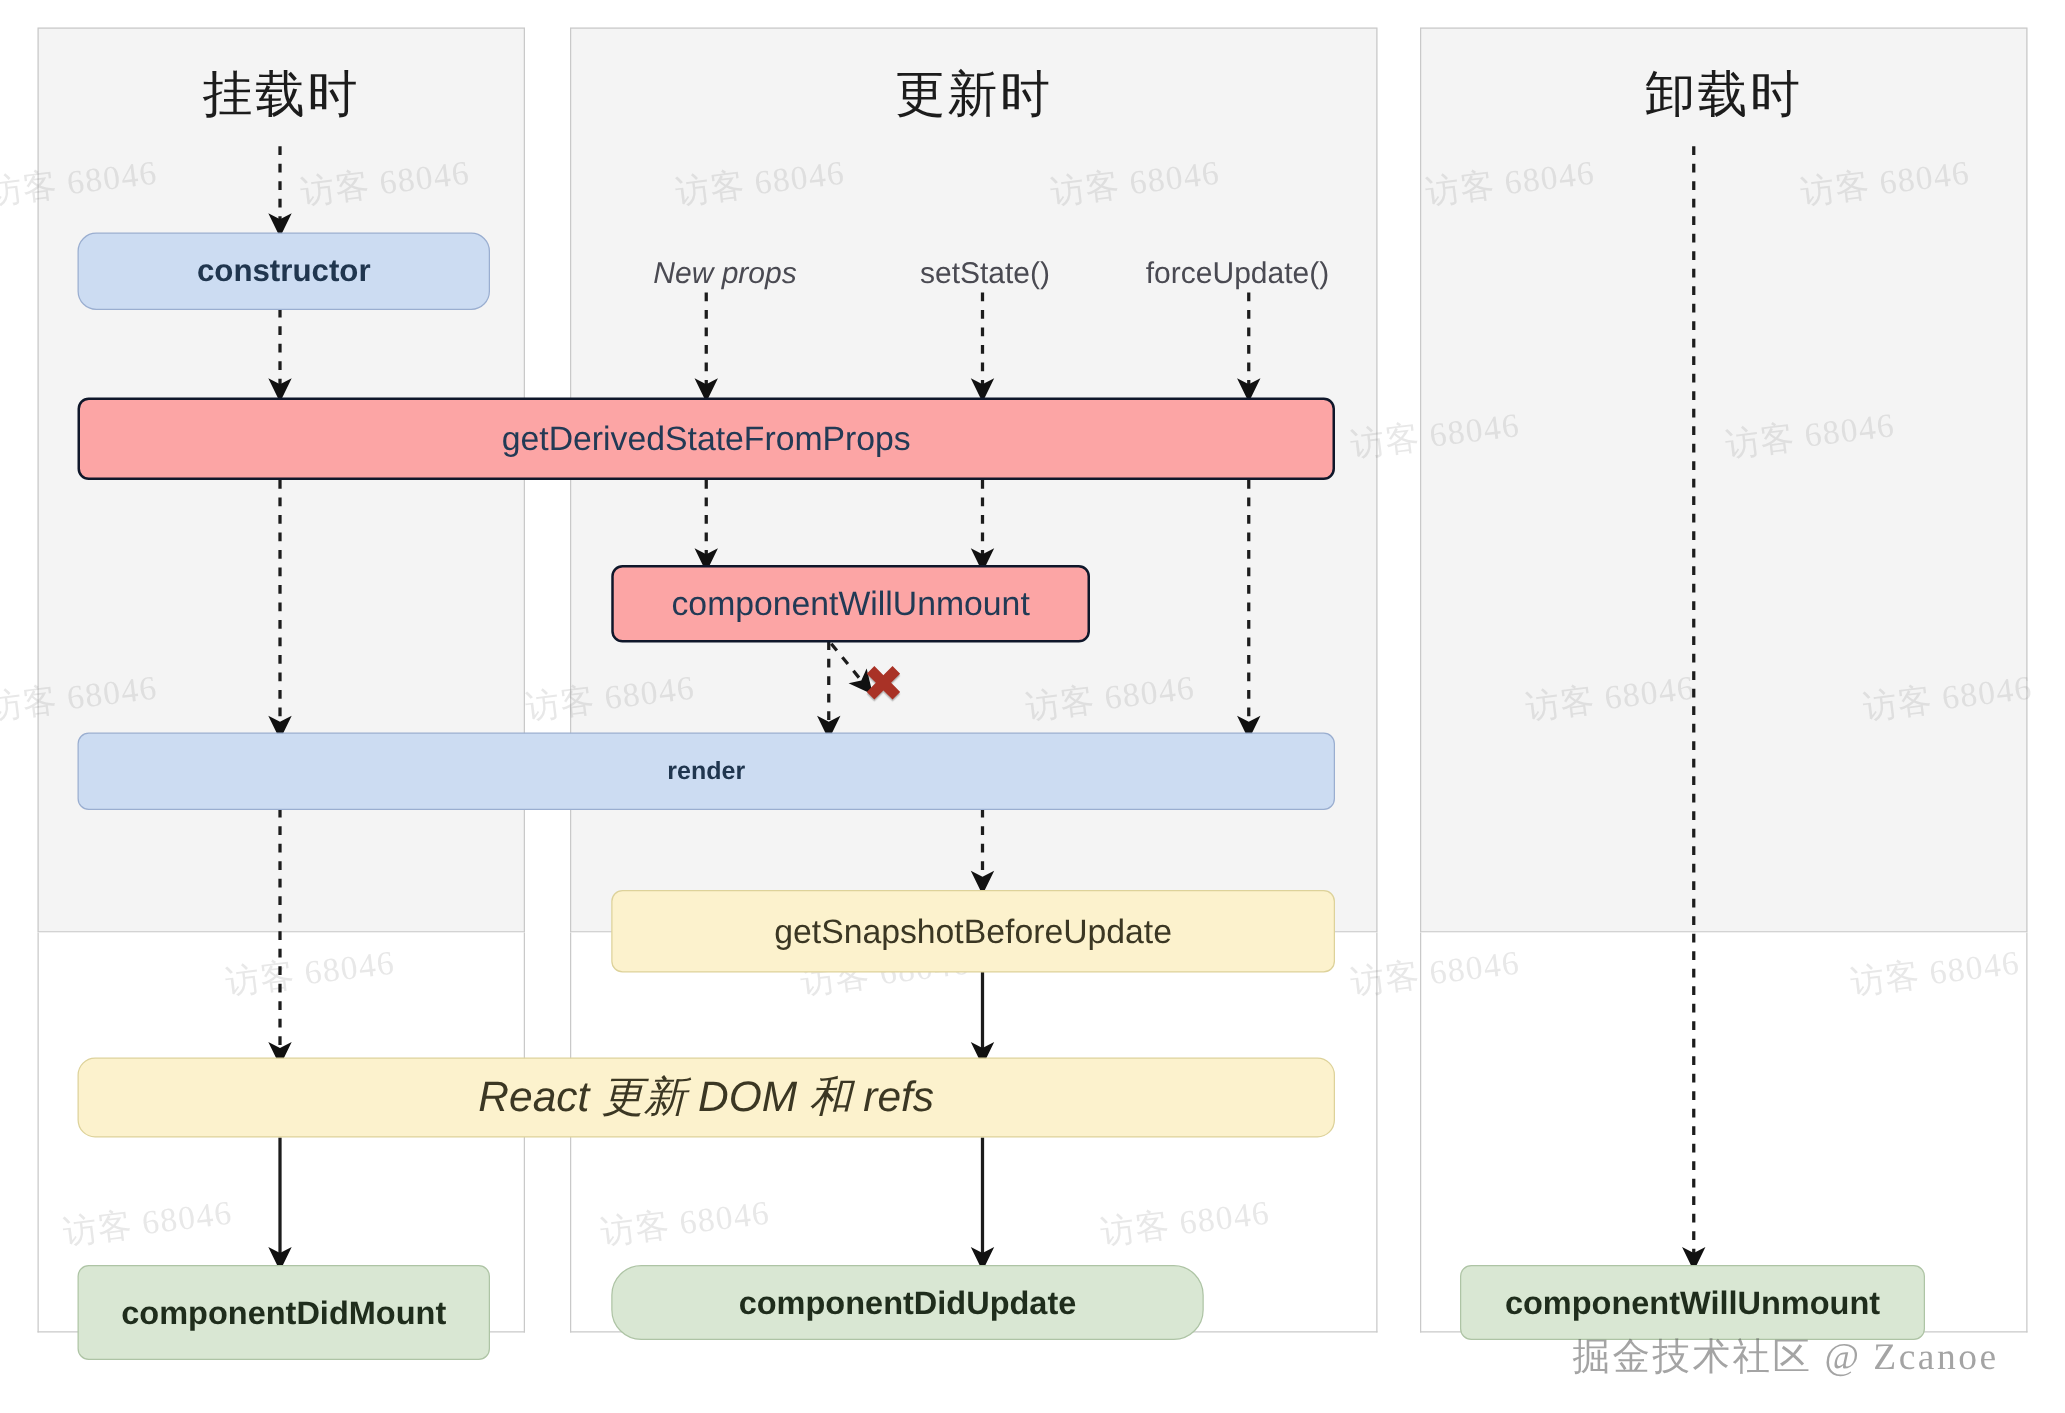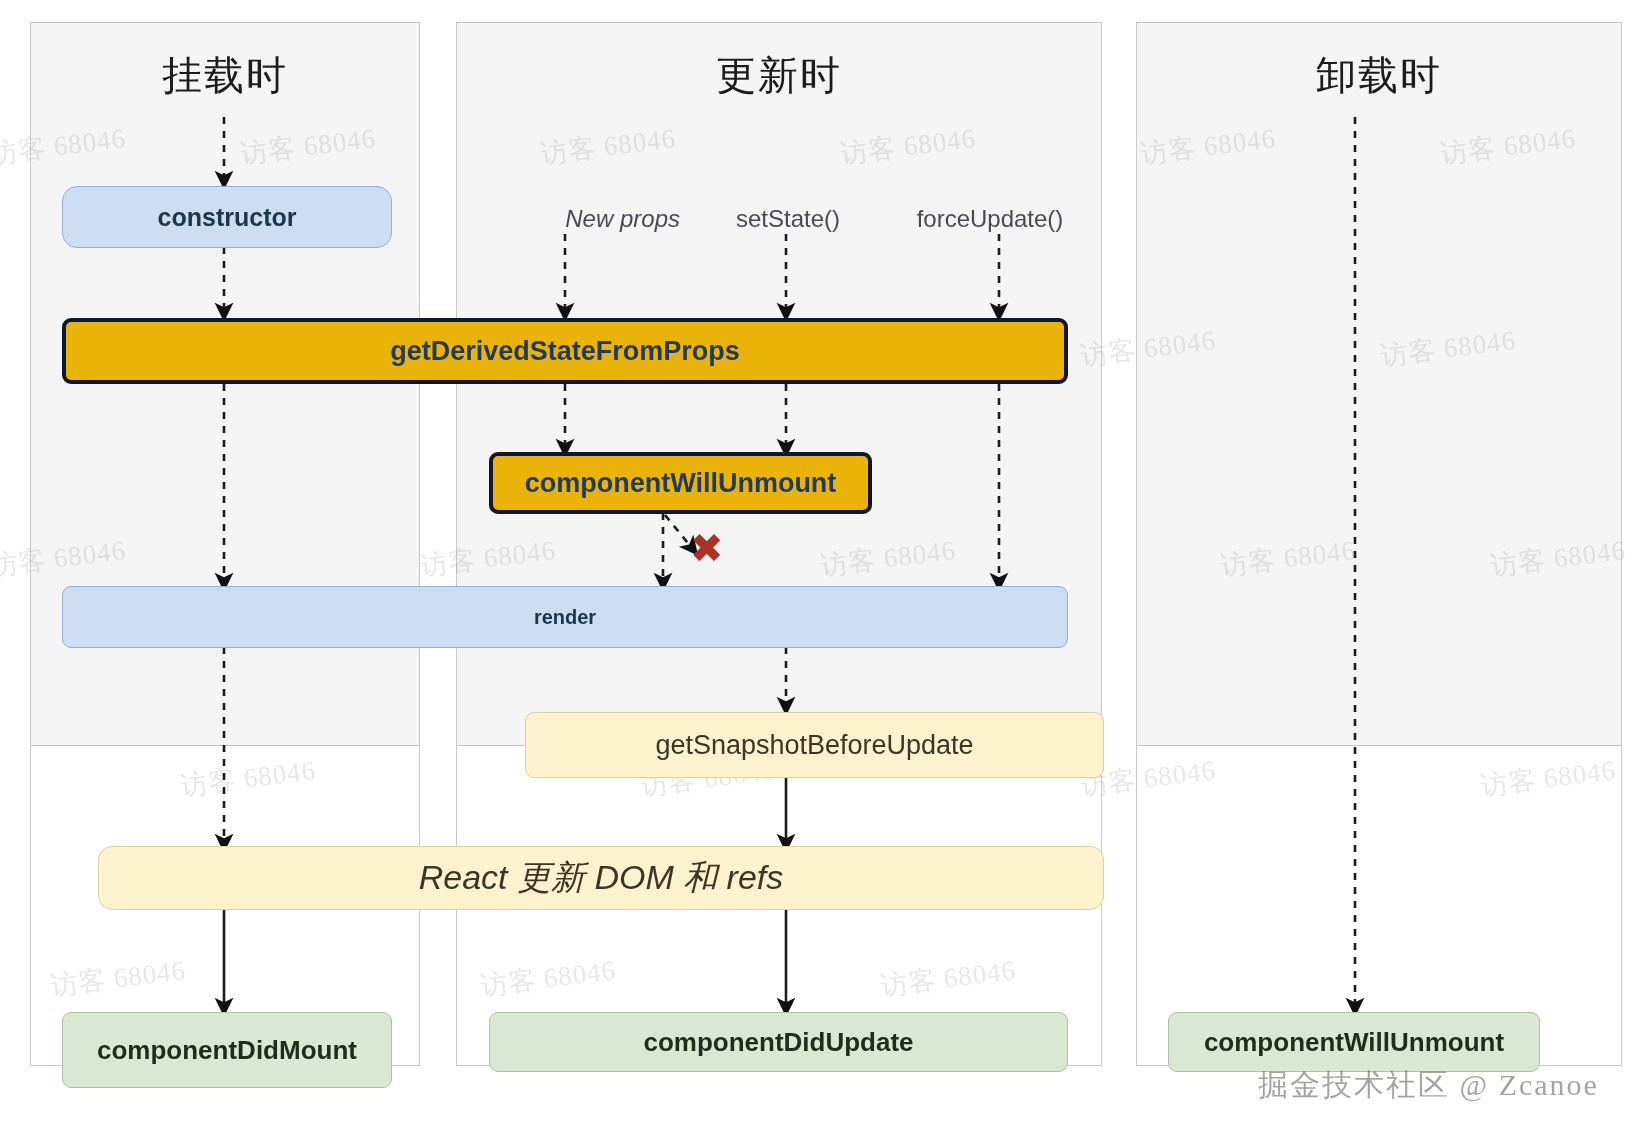--- a/index.html
+++ b/index.html
@@ -52,30 +52,28 @@
     justify-content: center;
     text-align: center;
     white-space: nowrap;
   }
   .box-blue {
     background: #ccdcf2;
     border: 1px solid #9aaed0;
     color: #20364f;
   }
   .box-blue-light {
-    background: #eab308;
-    border: 4px solid #0f172a;
+    background: #fca5a5;
+    border: 2px solid #0f172a;
     color: #223a55;
-    font-weight: bold;
   }
   .box-yellow {
     background: #fcf2cd;
     border: 1px solid #ddd29a;
     color: #3b3723;
-    margin-left: 36px;
   }
   .box-green {
     background: #d9e7d3;
     border: 1px solid #aec4a5;
     color: #1f2d1c;
   }
   .bold { font-weight: 700; }
   .ital { font-style: italic; }
 
   
@@ -163,21 +161,21 @@
   <div class="wm" style="left:1480px;top:760px;">访客 68046</div>
 
   <div class="wm" style="left:50px;  top:960px;">访客 68046</div>
   <div class="wm" style="left:480px; top:960px;">访客 68046</div>
   <div class="wm" style="left:880px; top:960px;">访客 68046</div>
 
   <div class="col-title" style="left:30px;  top:48px;  width:390px;">挂载时</div>
   <div class="col-title" style="left:456px; top:48px;  width:646px;">更新时</div>
   <div class="col-title" style="left:1136px;top:48px;  width:486px;">卸载时</div>
 
-  <div class="trigger ital" style="left:480px; top:205px; width:200px;text-align:right;">New props</div>
+  <div class="trigger ital" style="left:480px; top:205px; width:200px;">New props</div>
   <div class="trigger" style="left:688px; top:205px; width:200px;">setState()</div>
   <div class="trigger" style="left:885px; top:205px; width:210px;">forceUpdate()</div>
 
   <svg id="arrows" viewBox="0 0 1652 1130" xmlns="http://www.w3.org/2000/svg">
     <defs>
       <marker id="ahead" markerWidth="9" markerHeight="9" refX="4.2" refY="4.2" orient="auto" markerUnits="strokeWidth">
         <path d="M0.6,0.6 L8,4.2 L0.6,7.8 L2.4,4.2 Z" fill="#111111"></path>
       </marker>
       <marker id="aheadsm" markerWidth="9" markerHeight="9" refX="4.2" refY="4.2" orient="auto" markerUnits="strokeWidth">
         <path d="M0.6,0.6 L8,4.2 L0.6,7.8 L2.4,4.2 Z" fill="#111111"></path>
@@ -227,19 +225,19 @@
   <div class="box box-blue-light" style="left:489px; top:452px; width:383px; height:62px; font-size:27px;">componentWillUnmount</div>
 
   <div class="box box-blue bold" style="left:62px; top:586px; width:1006px; height:62px; font-size:20px;">render</div>
 
   <div class="box box-yellow" style="left:489px; top:712px; width:579px; height:66px; font-size:27px;">getSnapshotBeforeUpdate</div>
 
   <div class="box box-yellow ital" style="left:62px; top:846px; width:1006px; height:64px; font-size:34px;border-radius:14px;">React 更新 DOM 和 refs</div>
 
   <div class="box box-green bold" style="left:62px; top:1012px; width:330px; height:76px; font-size:26px;">componentDidMount</div>
 
-  <div class="box box-green bold" style="left:489px; top:1012px; width:579px; height:60px; font-size:26px;">componentDidUpdate</div>
+  <div class="box box-green bold" style="left:489px; top:1012px; width:474px; height:60px; font-size:26px;border-radius:24px;">componentDidUpdate</div>
 
   <div class="box box-green bold" style="left:1168px; top:1012px; width:372px; height:60px; font-size:26px;">componentWillUnmount</div>
 
   <div class="wm-credit" style="left:1258px; top:1065px;">掘金技术社区 @ Zcanoe</div>
 
 </div>
 
 </body></html>

